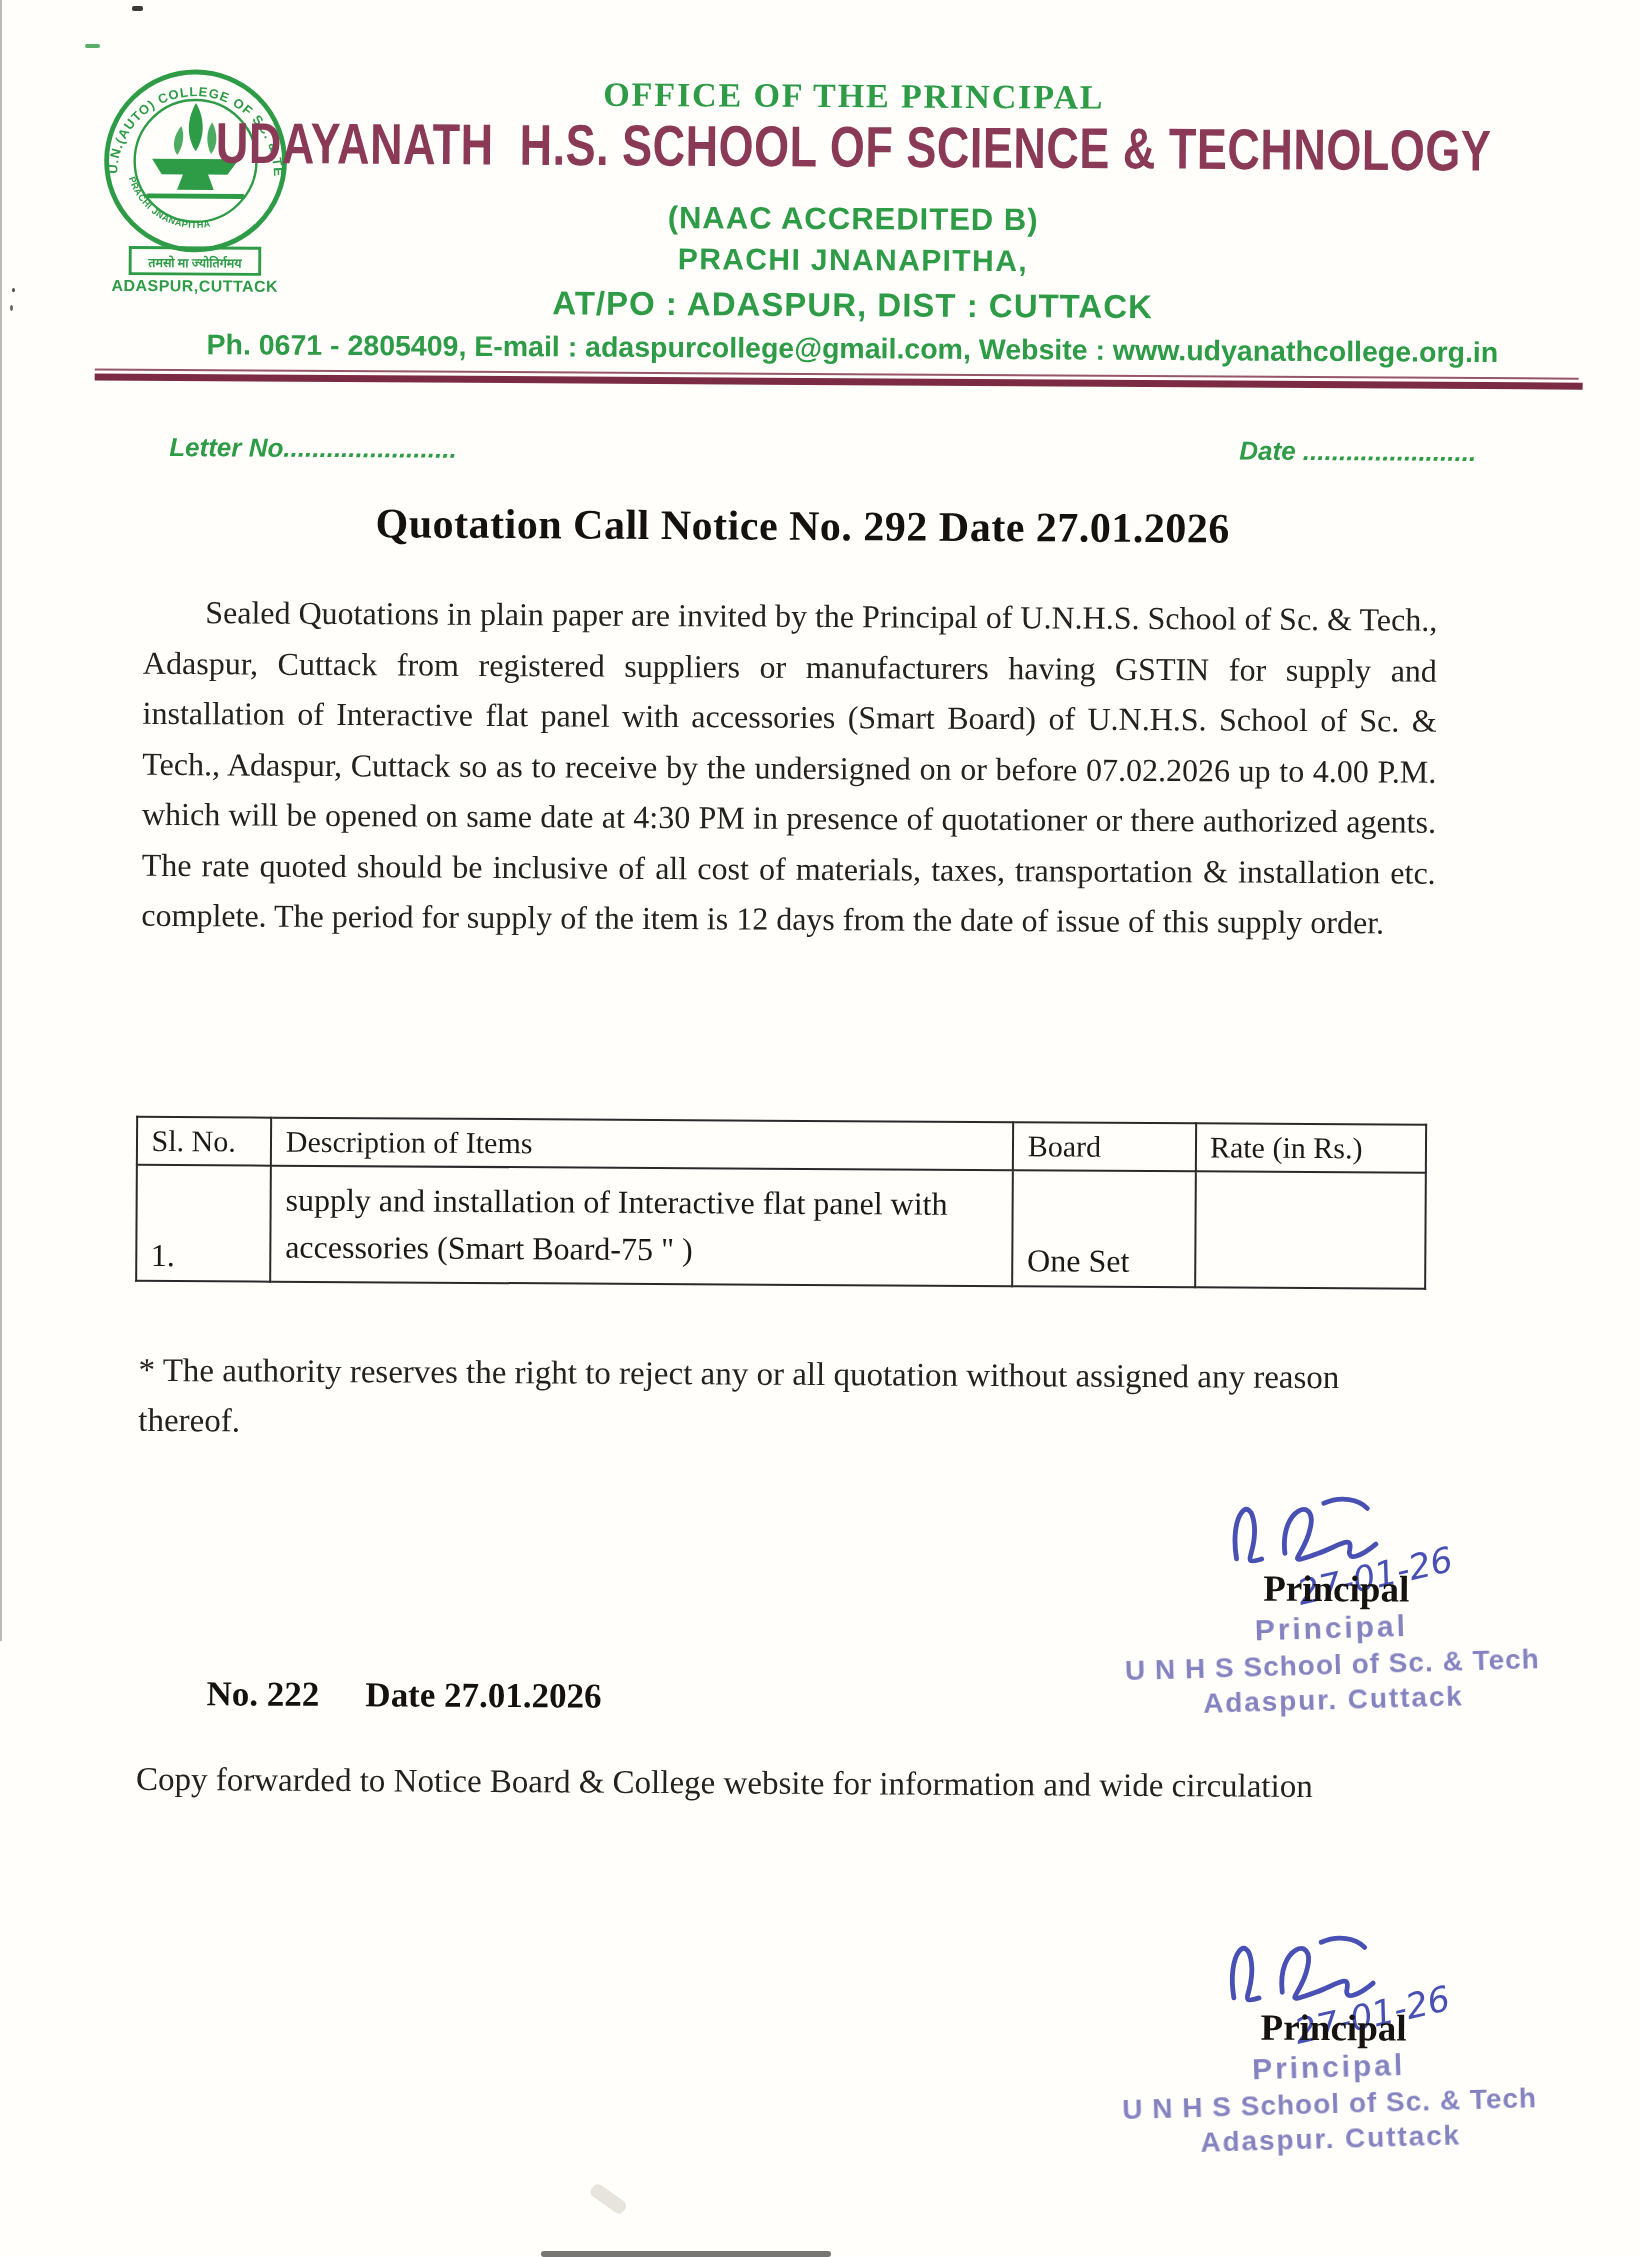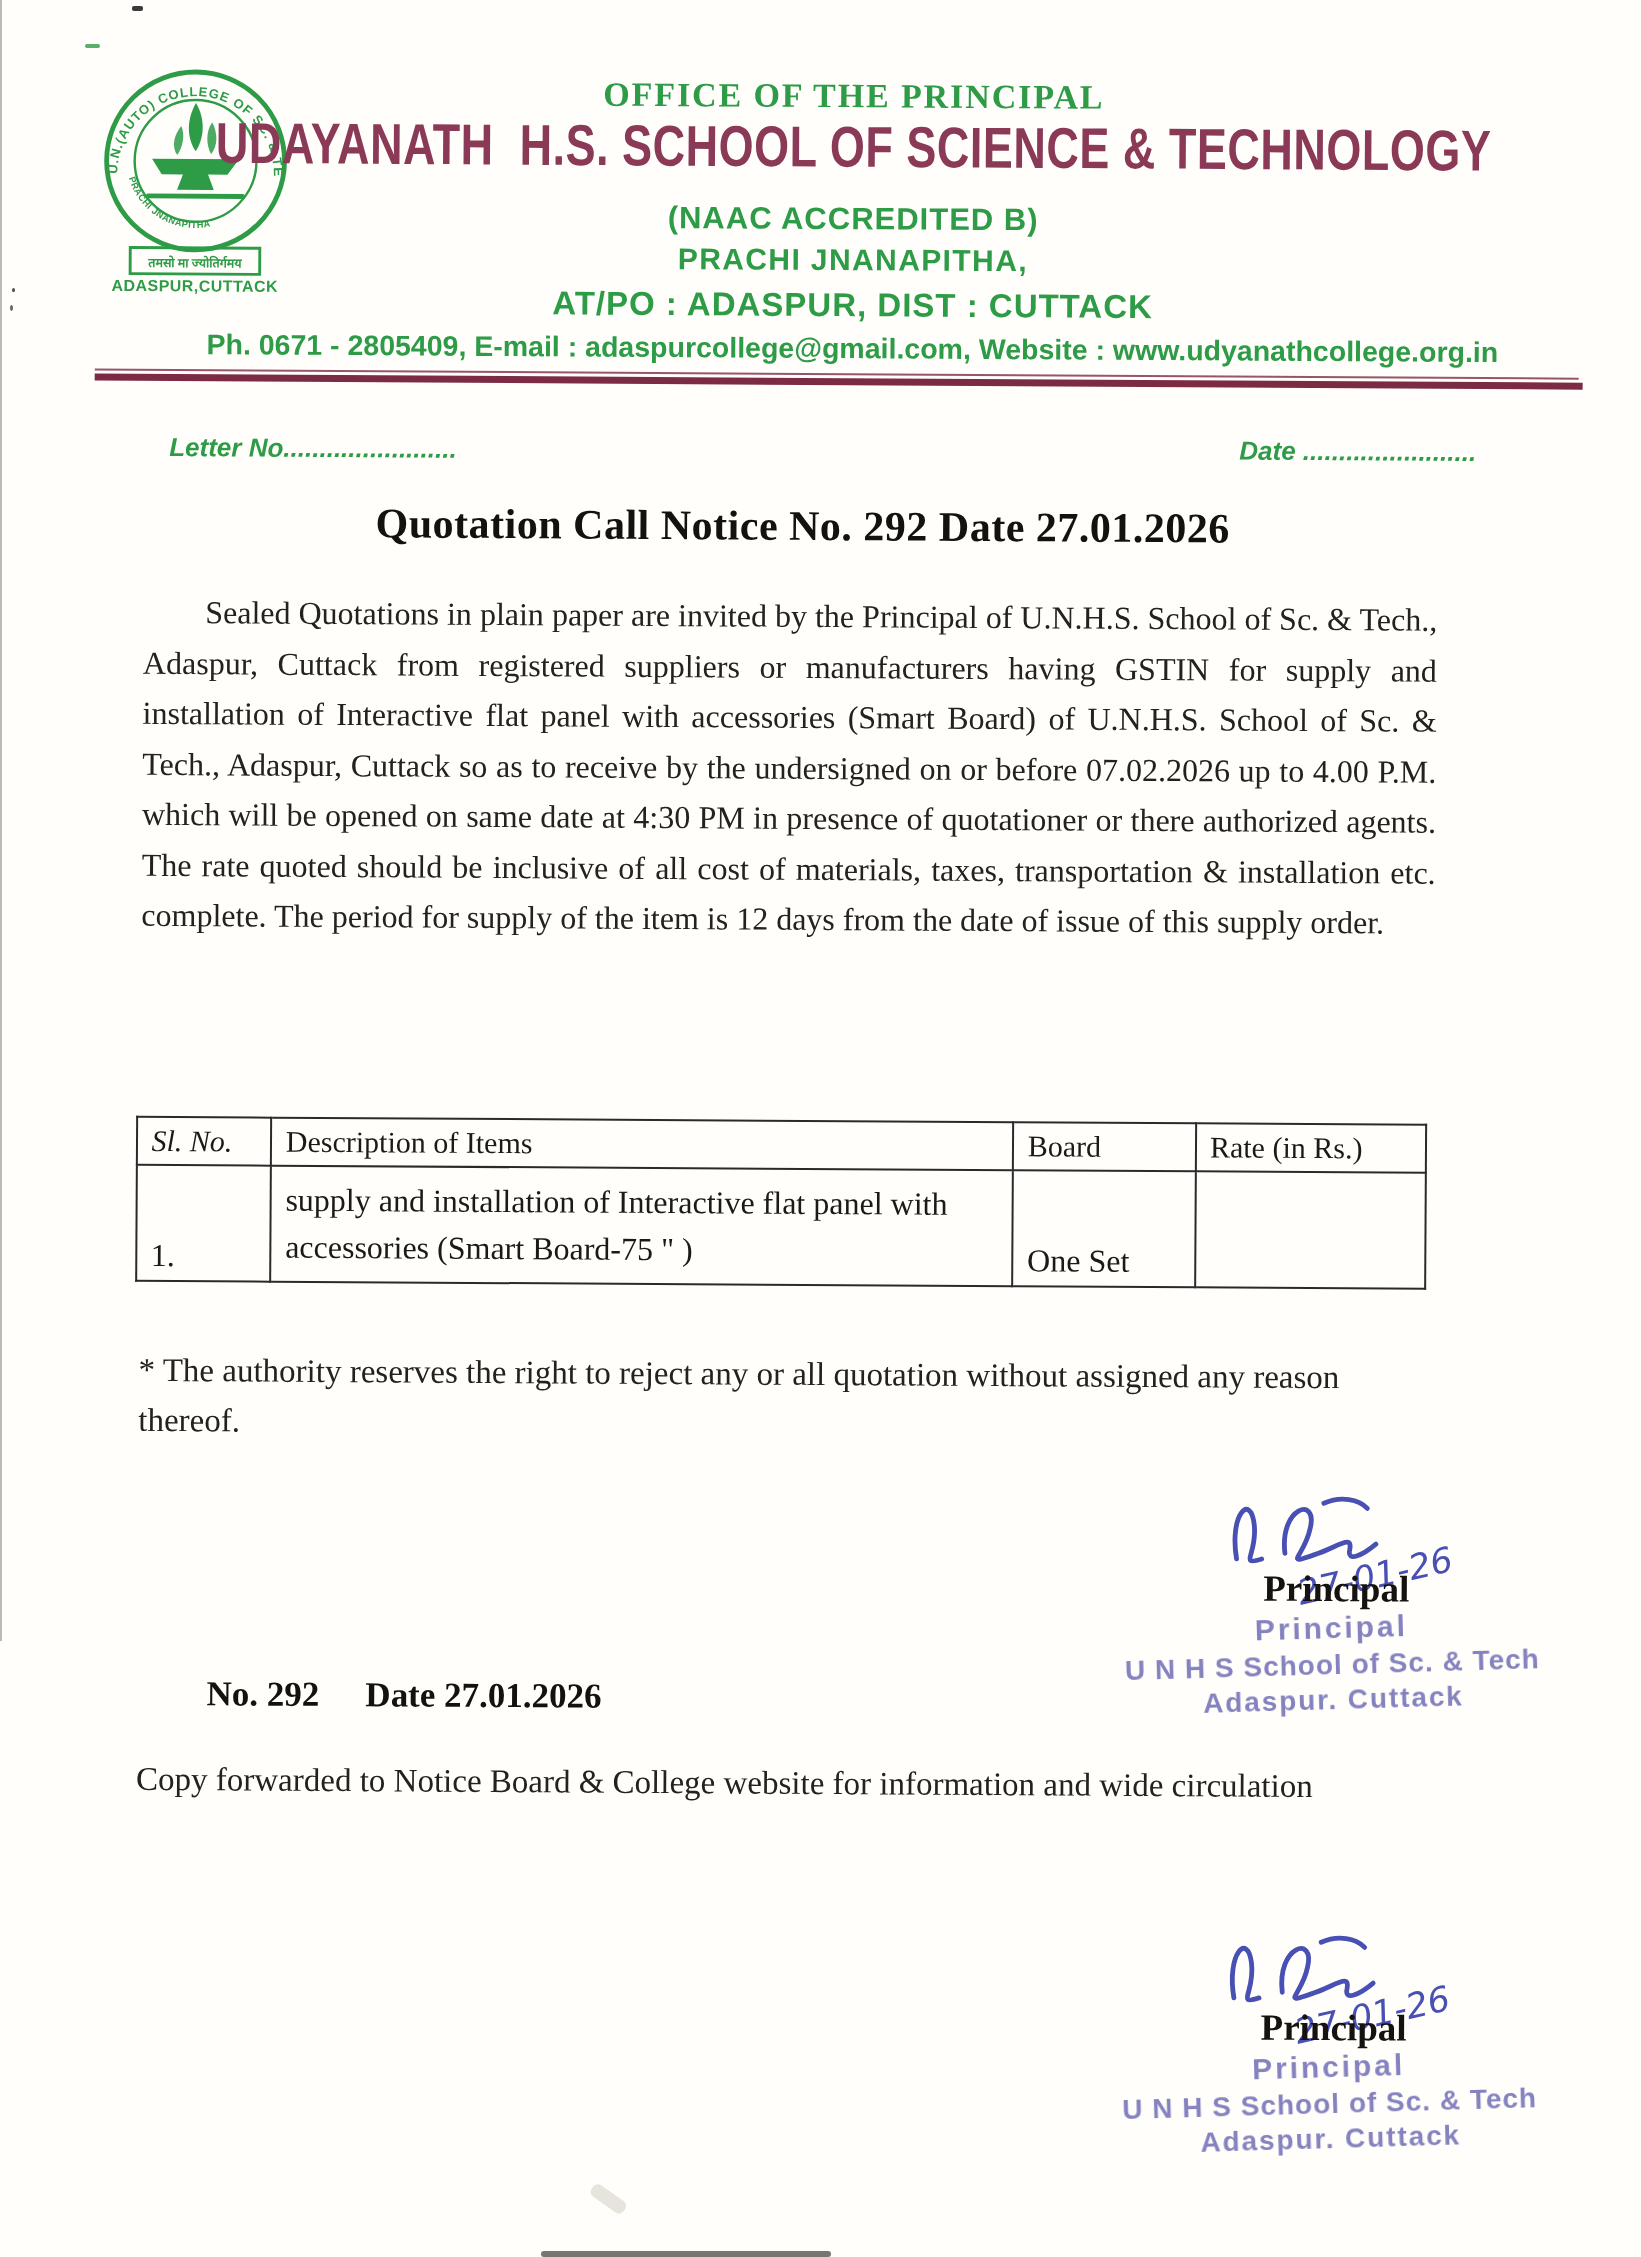--- a/index.html
+++ b/index.html
@@ -30,21 +30,21 @@
             font-family:"Liberation Sans",sans-serif;font-size:26px;}
 
   
   .title{position:absolute;left:0;right:29px;top:502px;text-align:center;font-weight:bold;font-size:42px;letter-spacing:0.5px;color:#14110e;}
   .bodytext{position:absolute;left:147px;top:591px;width:1294px;font-size:32px;line-height:1.58;
             text-align:justify;text-indent:62px;color:#25211d;}
 
   
   table.quote{position:absolute;left:143px;top:1120px;width:1291px;border-collapse:collapse;font-size:30px;color:#1c1916;}
   table.quote th,table.quote td{border:2.4px solid #2a2a2a;padding:5.8px 13.5px;font-weight:normal;text-align:left;}
-  th.c-sl{width:106px;text-align:center;font-style:italic;}
+  th.c-sl{width:106px;text-align:center;}
   th.c-desc{width:719px;}
   th.c-unit{width:154px;text-align:center;}
   th.c-rate{width:203px;}
   td.d-sl{text-align:center;vertical-align:bottom;padding-bottom:15.4px;font-size:32px;}
   td.d-desc{font-size:32px;line-height:1.45;padding-right:58px;}
   td.d-unit{vertical-align:bottom;padding-bottom:11.6px;font-size:32px;}
 
   
   .footnote{position:absolute;left:147px;top:1350px;width:1284px;font-size:33px;line-height:1.5;color:#25211d;}
   .refline{position:absolute;left:217px;top:1678px;font-weight:bold;font-size:35px;color:#14110e;}
@@ -152,21 +152,21 @@
       </svg>
       <div class="sig-title">Principal</div>
       <div class="stamp">
         <div class="s1">Principal</div>
         <div class="s2">U N H S School of Sc. &amp; Tech</div>
         <div class="s3">Adaspur. Cuttack</div>
       </div>
     </div>
 
     <div class="refline">
-      <span>No. 292</span><span class="gap"></span><span>Date 27.01.2026</span>
+      <span>No. 222</span><span class="gap"></span><span>Date 27.01.2026</span>
     </div>
     <div class="copyline">Copy forwarded to Notice Board &amp; College website for information and wide circulation</div>
 
     <div class="sig sig-2">
       <svg class="scrawl" viewBox="0 0 360 150">
         <g fill="none" stroke="#4850b4" stroke-width="5" stroke-linecap="round">
           <path d="M 28 84 C 20 38, 42 16, 46 48 C 50 78, 30 92, 54 84"></path>
           <path d="M 78 78 C 72 30, 112 18, 104 52 C 98 82, 74 92, 112 78 C 134 70, 148 58, 145 74 C 142 87, 158 80, 172 68"></path>
           <path d="M 118 26 C 136 18, 154 22, 163 31"></path>
         </g>

